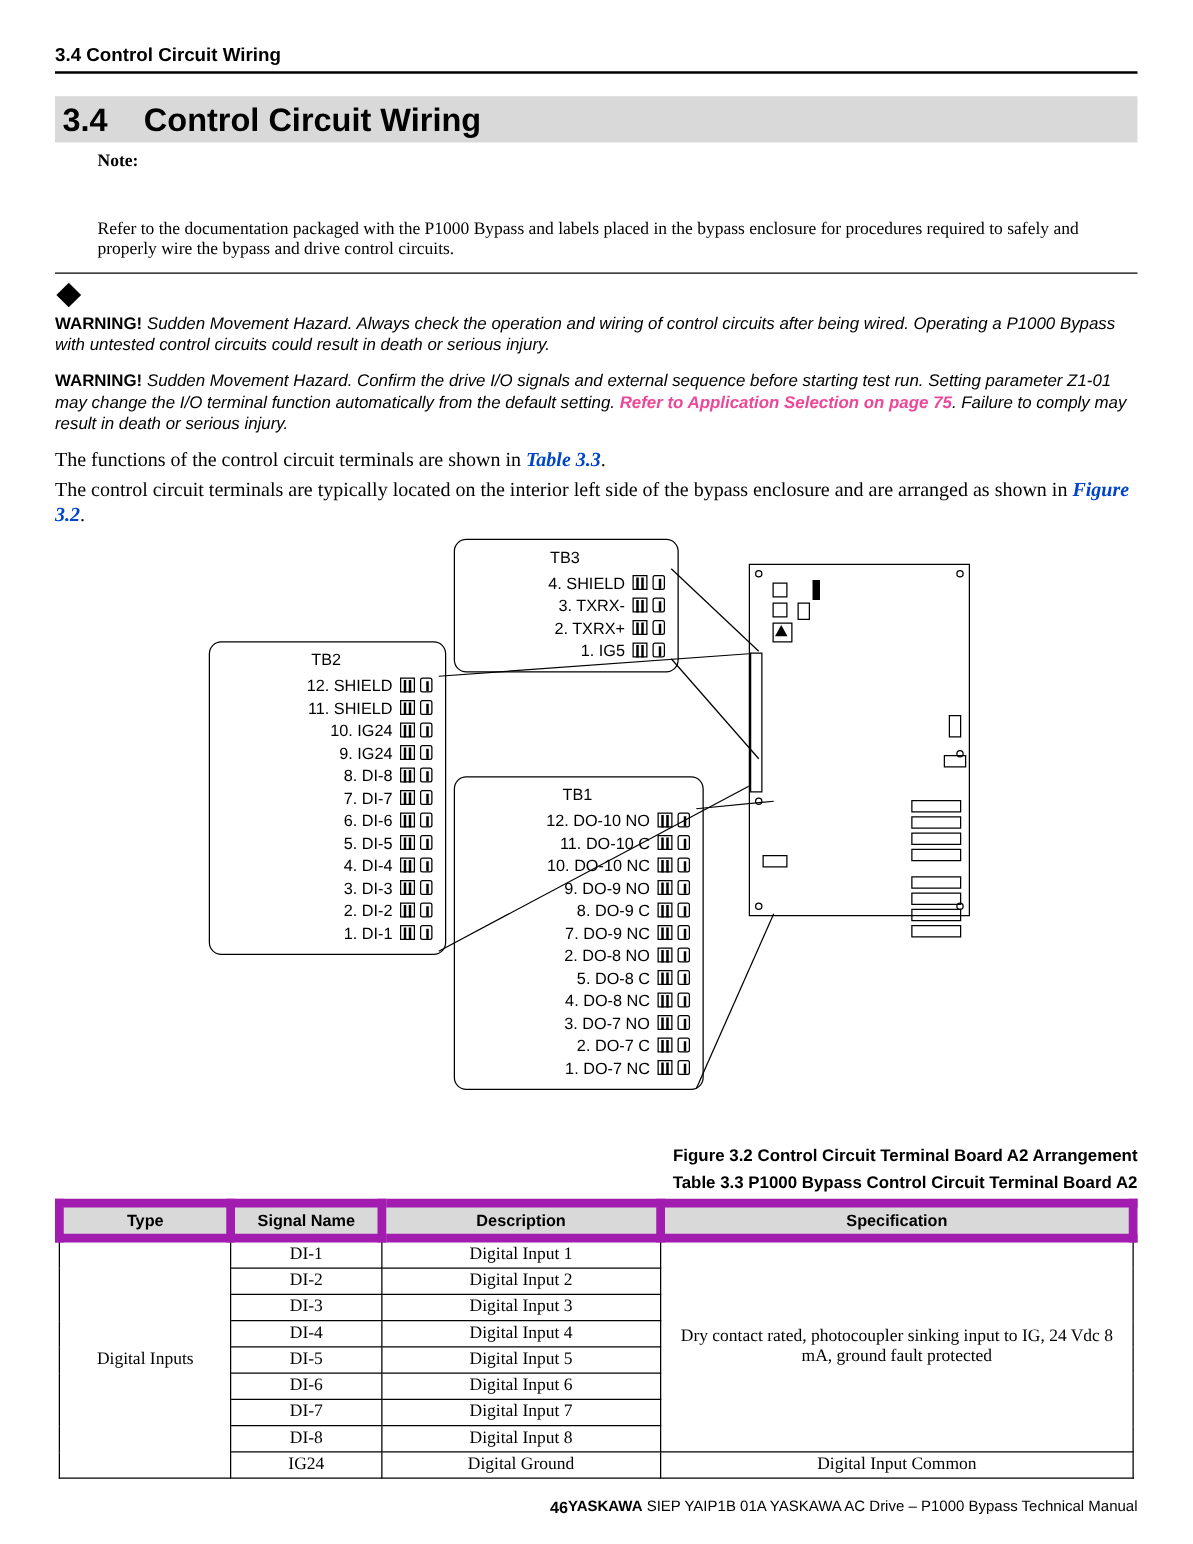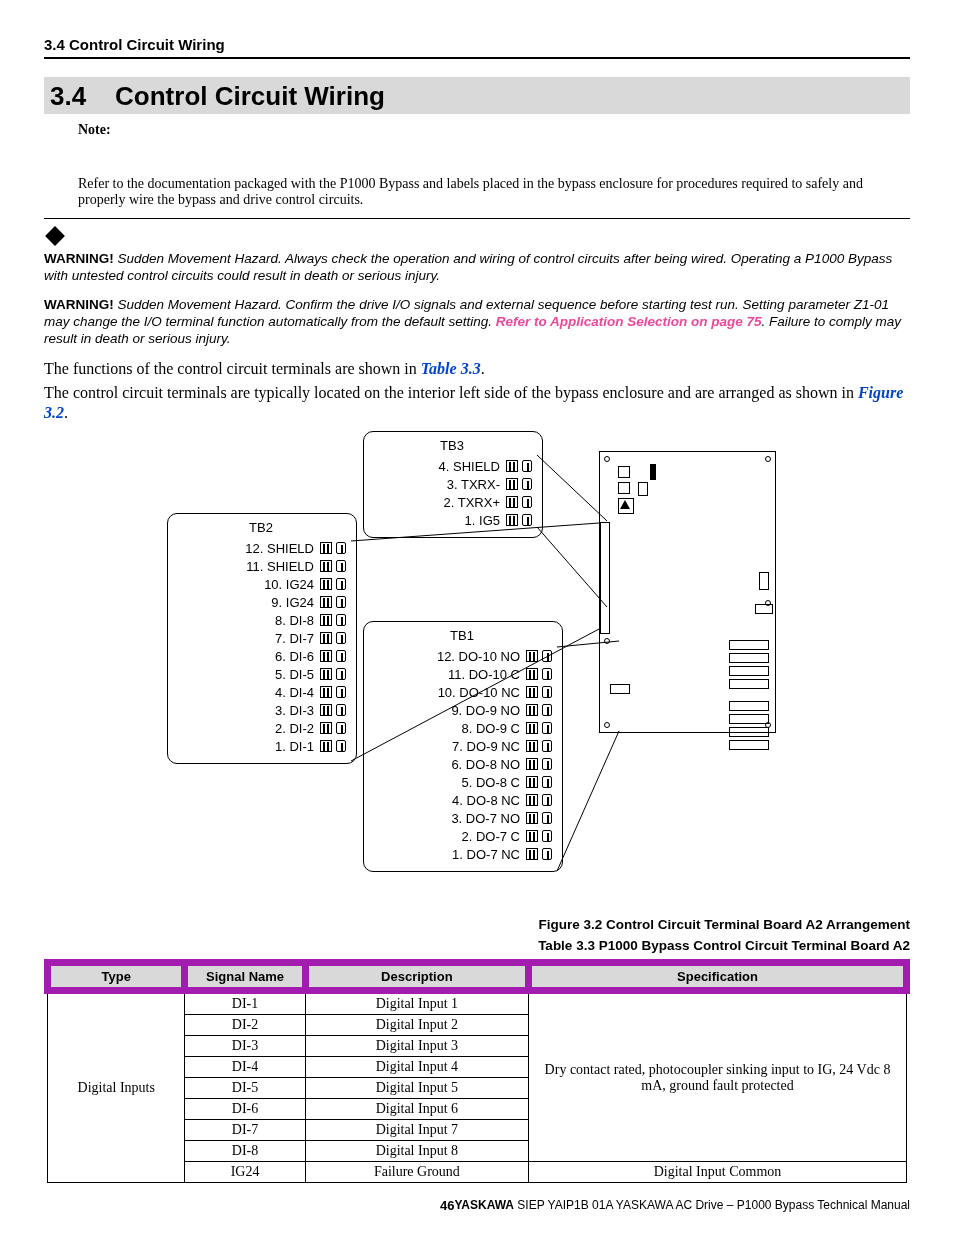--- a/index.html
+++ b/index.html
@@ -236,21 +236,21 @@
             <span class="lab">8. DO-9 C</span>
             <span class="ticon"></span>
             <span class="ticon2"></span>
           </div>
           <div class="trow">
             <span class="lab">7. DO-9 NC</span>
             <span class="ticon"></span>
             <span class="ticon2"></span>
           </div>
           <div class="trow">
-            <span class="lab">6. DO-8 NO</span>
+            <span class="lab">2. DO-8 NO</span>
             <span class="ticon"></span>
             <span class="ticon2"></span>
           </div>
           <div class="trow">
             <span class="lab">5. DO-8 C</span>
             <span class="ticon"></span>
             <span class="ticon2"></span>
           </div>
           <div class="trow">
             <span class="lab">4. DO-8 NC</span>
@@ -366,21 +366,21 @@
       <tr>
         <td>DI-7</td>
         <td>Digital Input 7</td>
       </tr>
       <tr>
         <td>DI-8</td>
         <td>Digital Input 8</td>
       </tr>
       <tr>
         <td>IG24</td>
-        <td>Failure Ground</td>
+        <td>Digital Ground</td>
         <td>Digital Input Common</td>
       </tr>
     </tbody>
 </table>
 
 <div class="footer">
   <span class="pg">46</span>
   <span class="src">
     <b>YASKAWA</b><span> SIEP YAIP1B 01A YASKAWA AC Drive – P1000 Bypass Technical Manual</span>
   </span>

